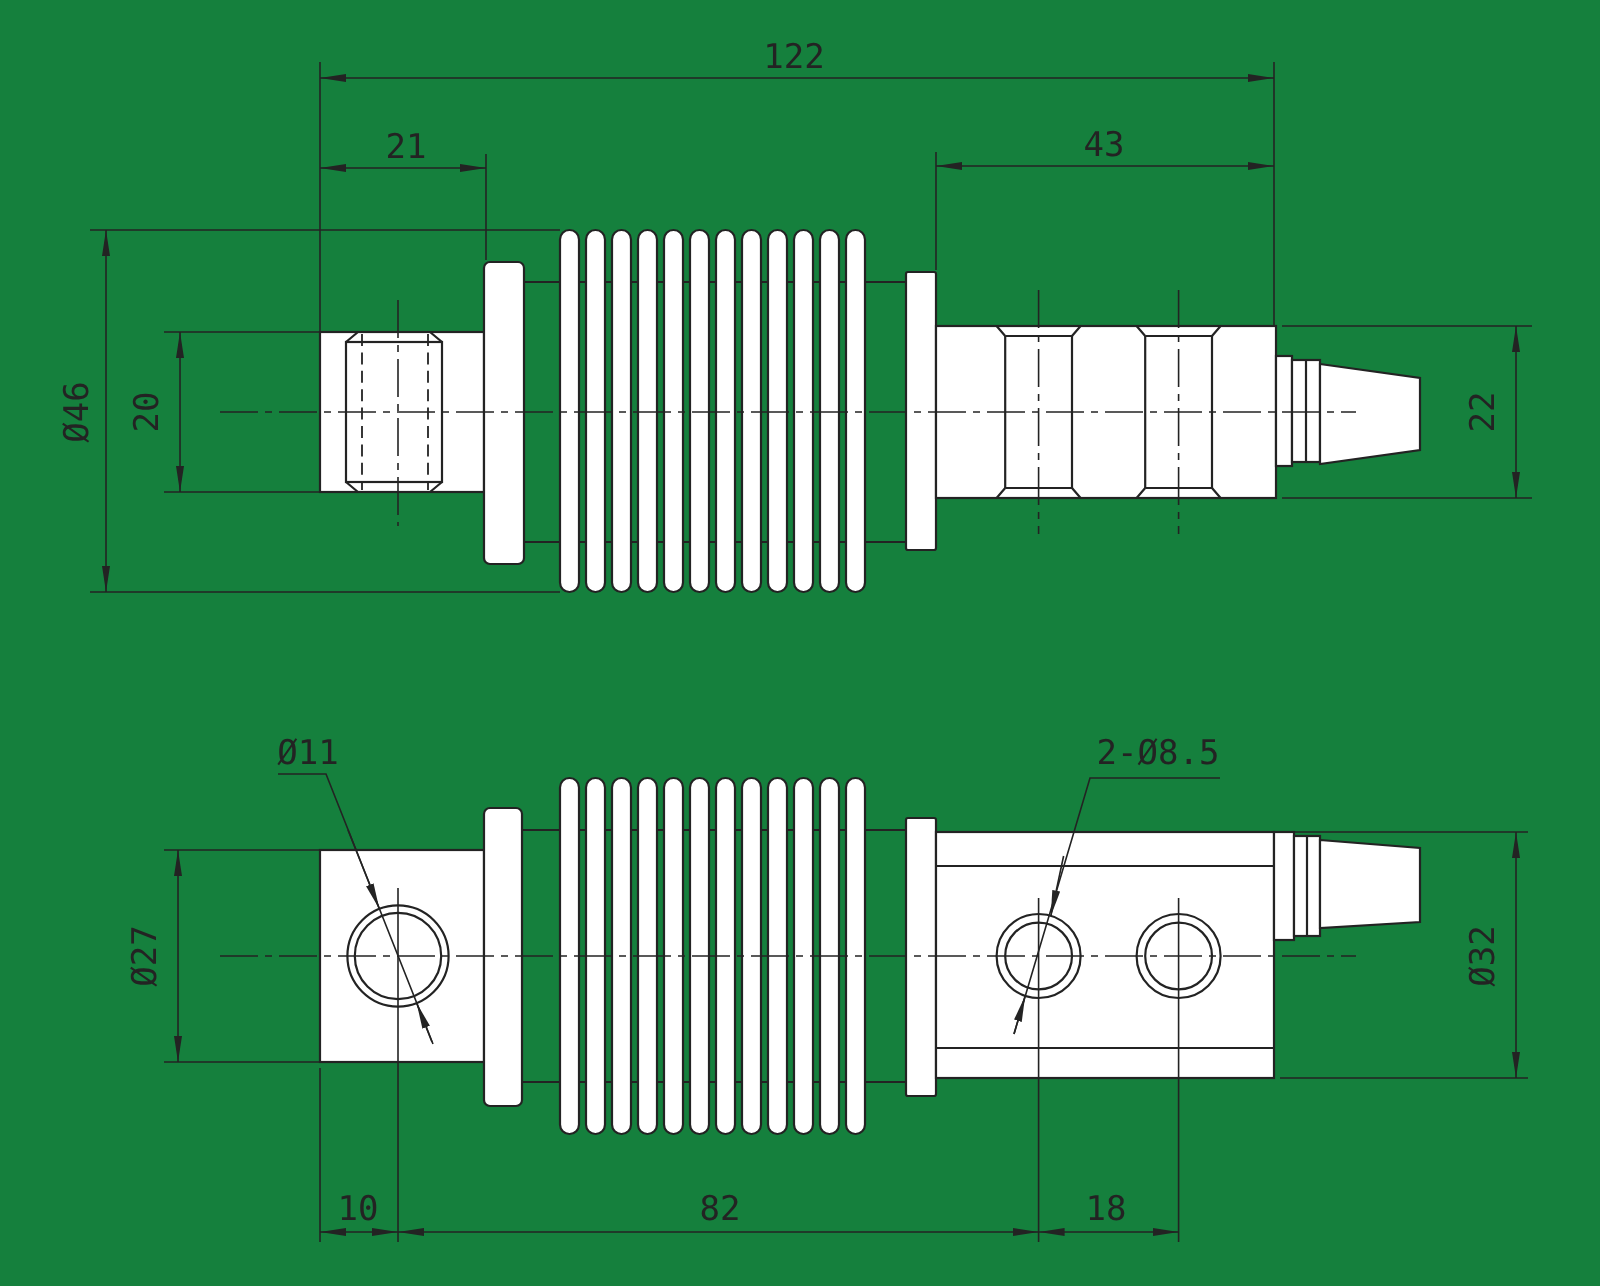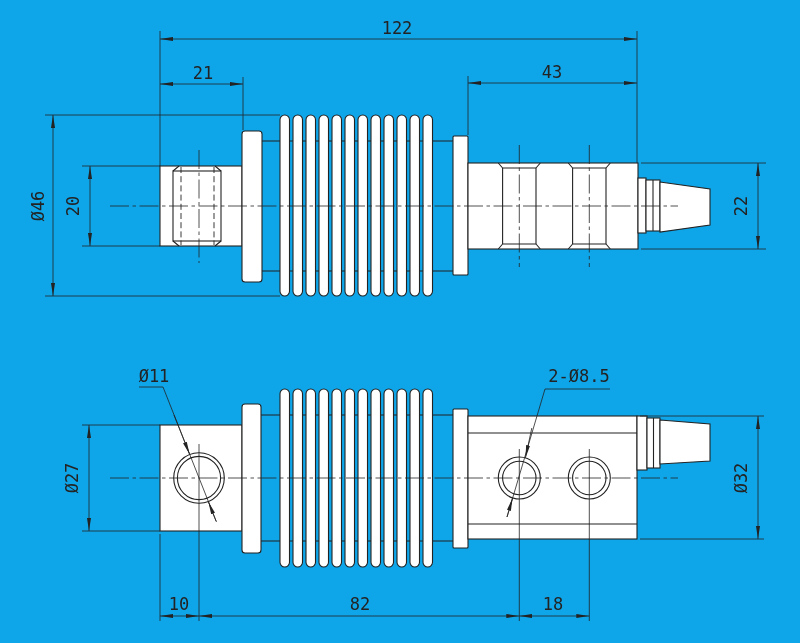--- a/index.html
+++ b/index.html
@@ -1,16 +1,16 @@
 <!DOCTYPE html>
 <html><head>
 <meta charset="utf-8">
 <style>
   html,body{margin:0;padding:0;background:#fff;}
-  #stage{position:relative;width:800px;height:643px;background:#0ea5e9;overflow:hidden;}
+  #stage{position:relative;width:800px;height:643px;background:#15803d;overflow:hidden;}
   svg{display:block;}
   .fw{fill:#ffffff;stroke:#232323;stroke-width:1.1;}
   .ol{fill:none;stroke:#232323;stroke-width:1.1;}
   .th{fill:none;stroke:#232323;stroke-width:0.8;}
   .cl{fill:none;stroke:#232323;stroke-width:0.8;stroke-dasharray:19 3.5 3.5 3.5;}
   .hd{fill:none;stroke:#232323;stroke-width:0.9;stroke-dasharray:6 3.2;}
   text{fill:#232323;font-family:"DejaVu Sans Mono","Liberation Mono",monospace;font-size:17px;}
   .rot{text-anchor:middle;}
   .mid{text-anchor:middle;}
 </style>

